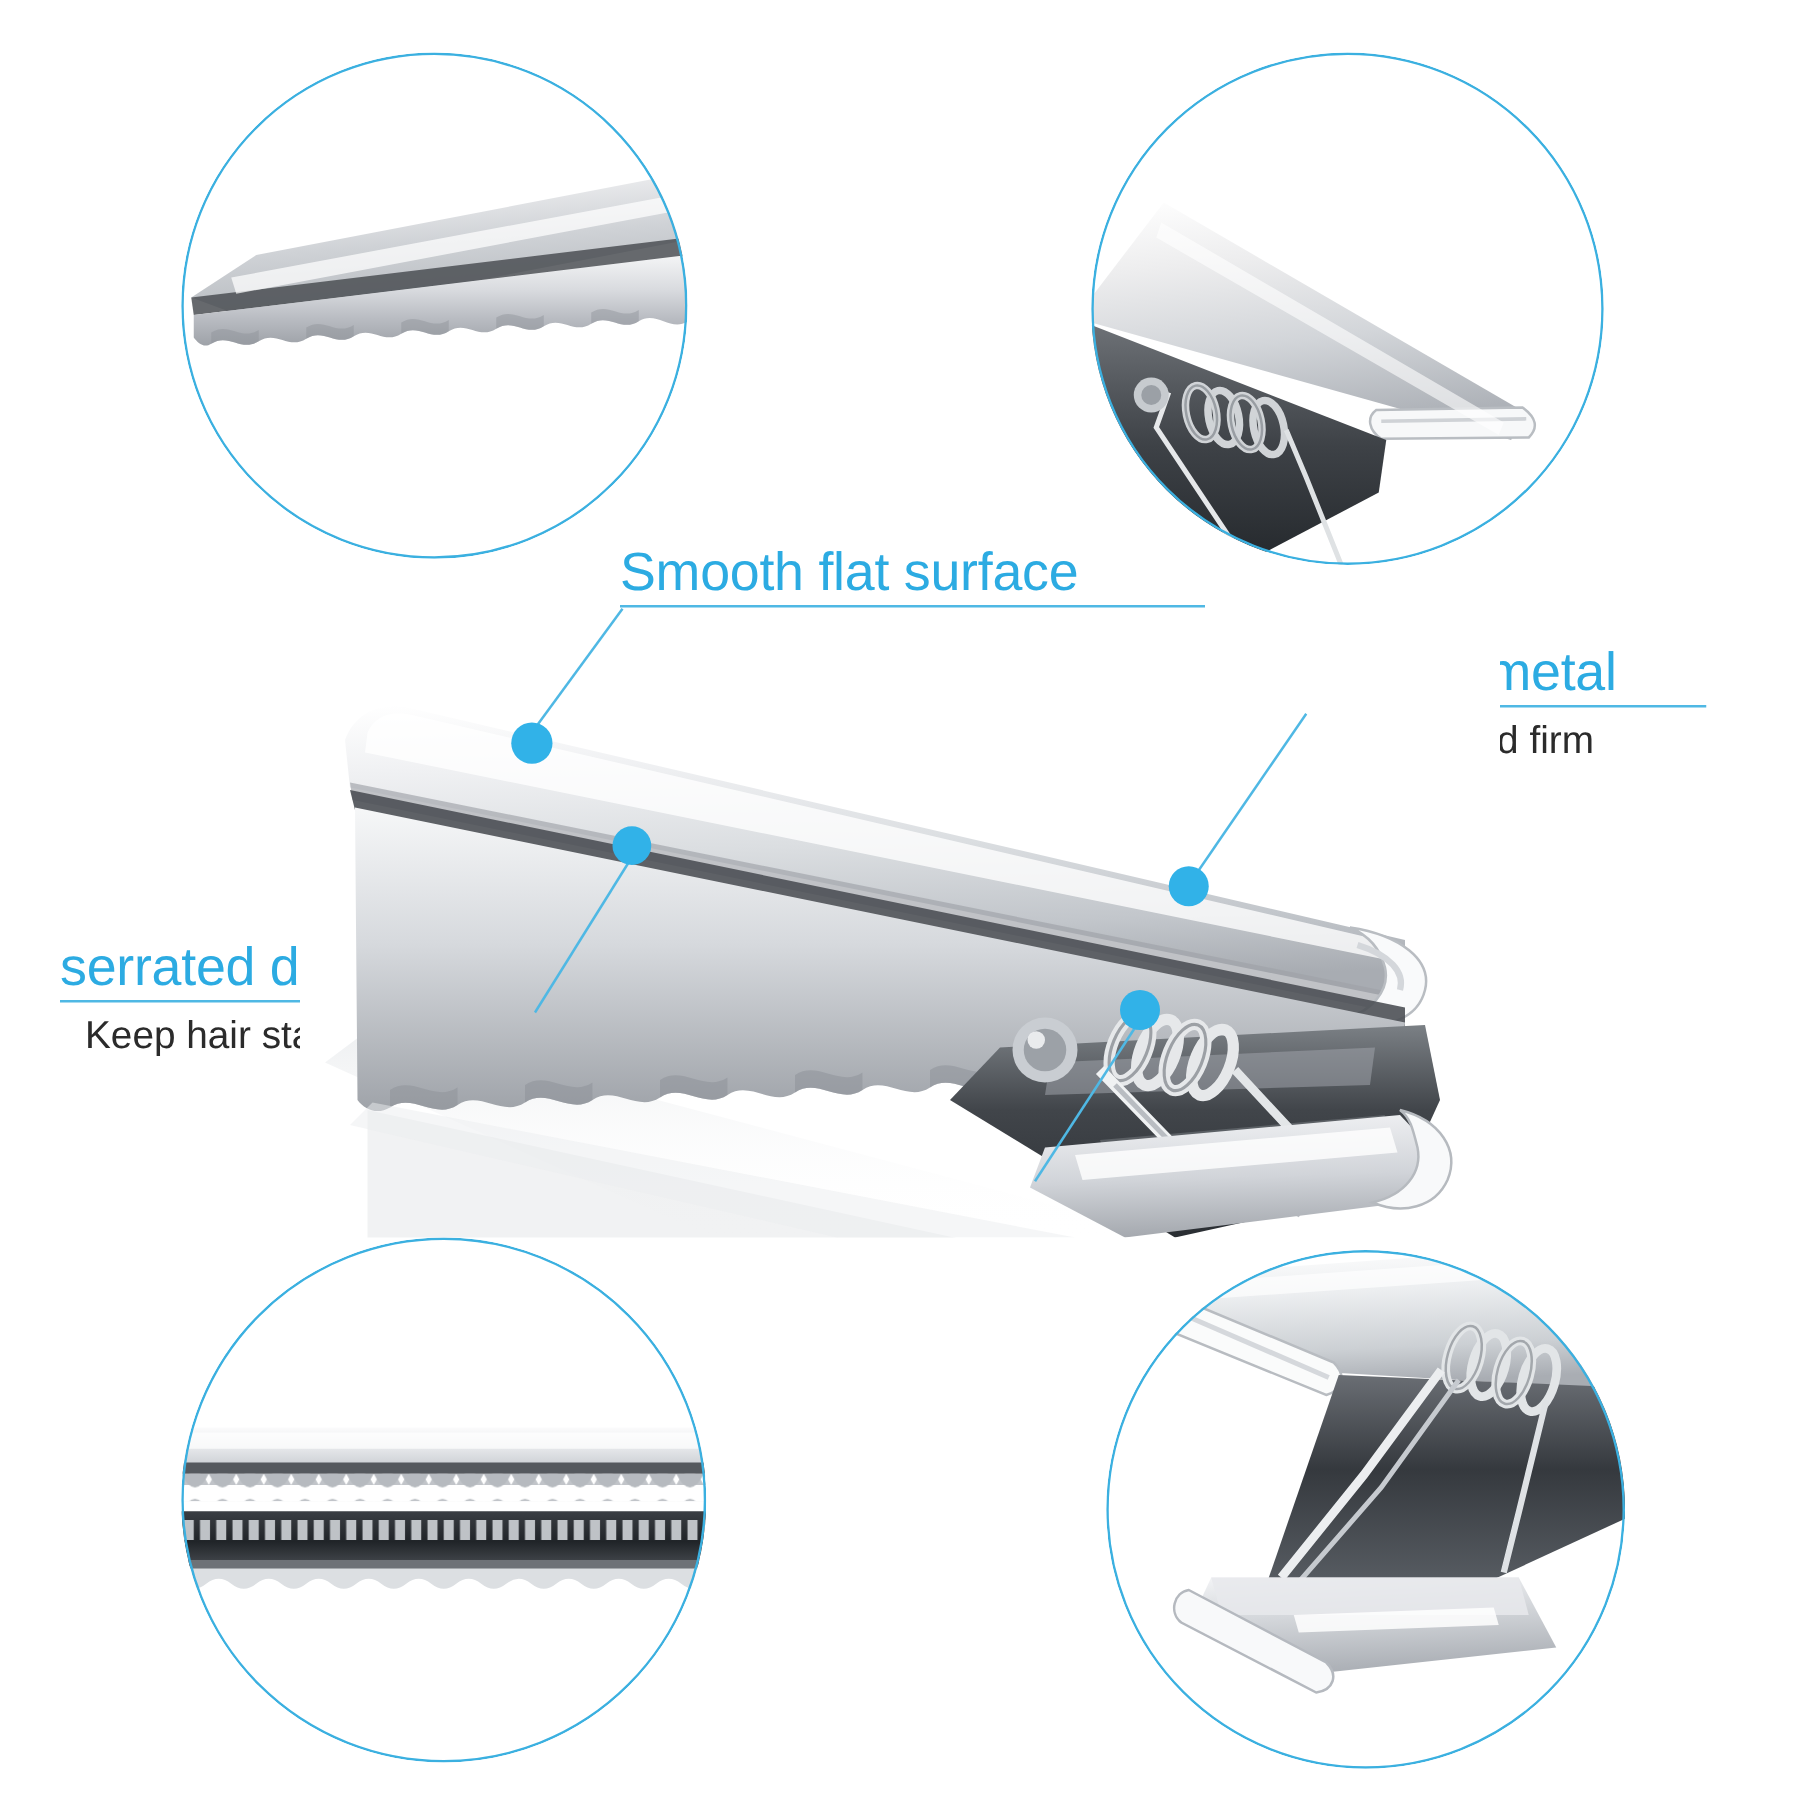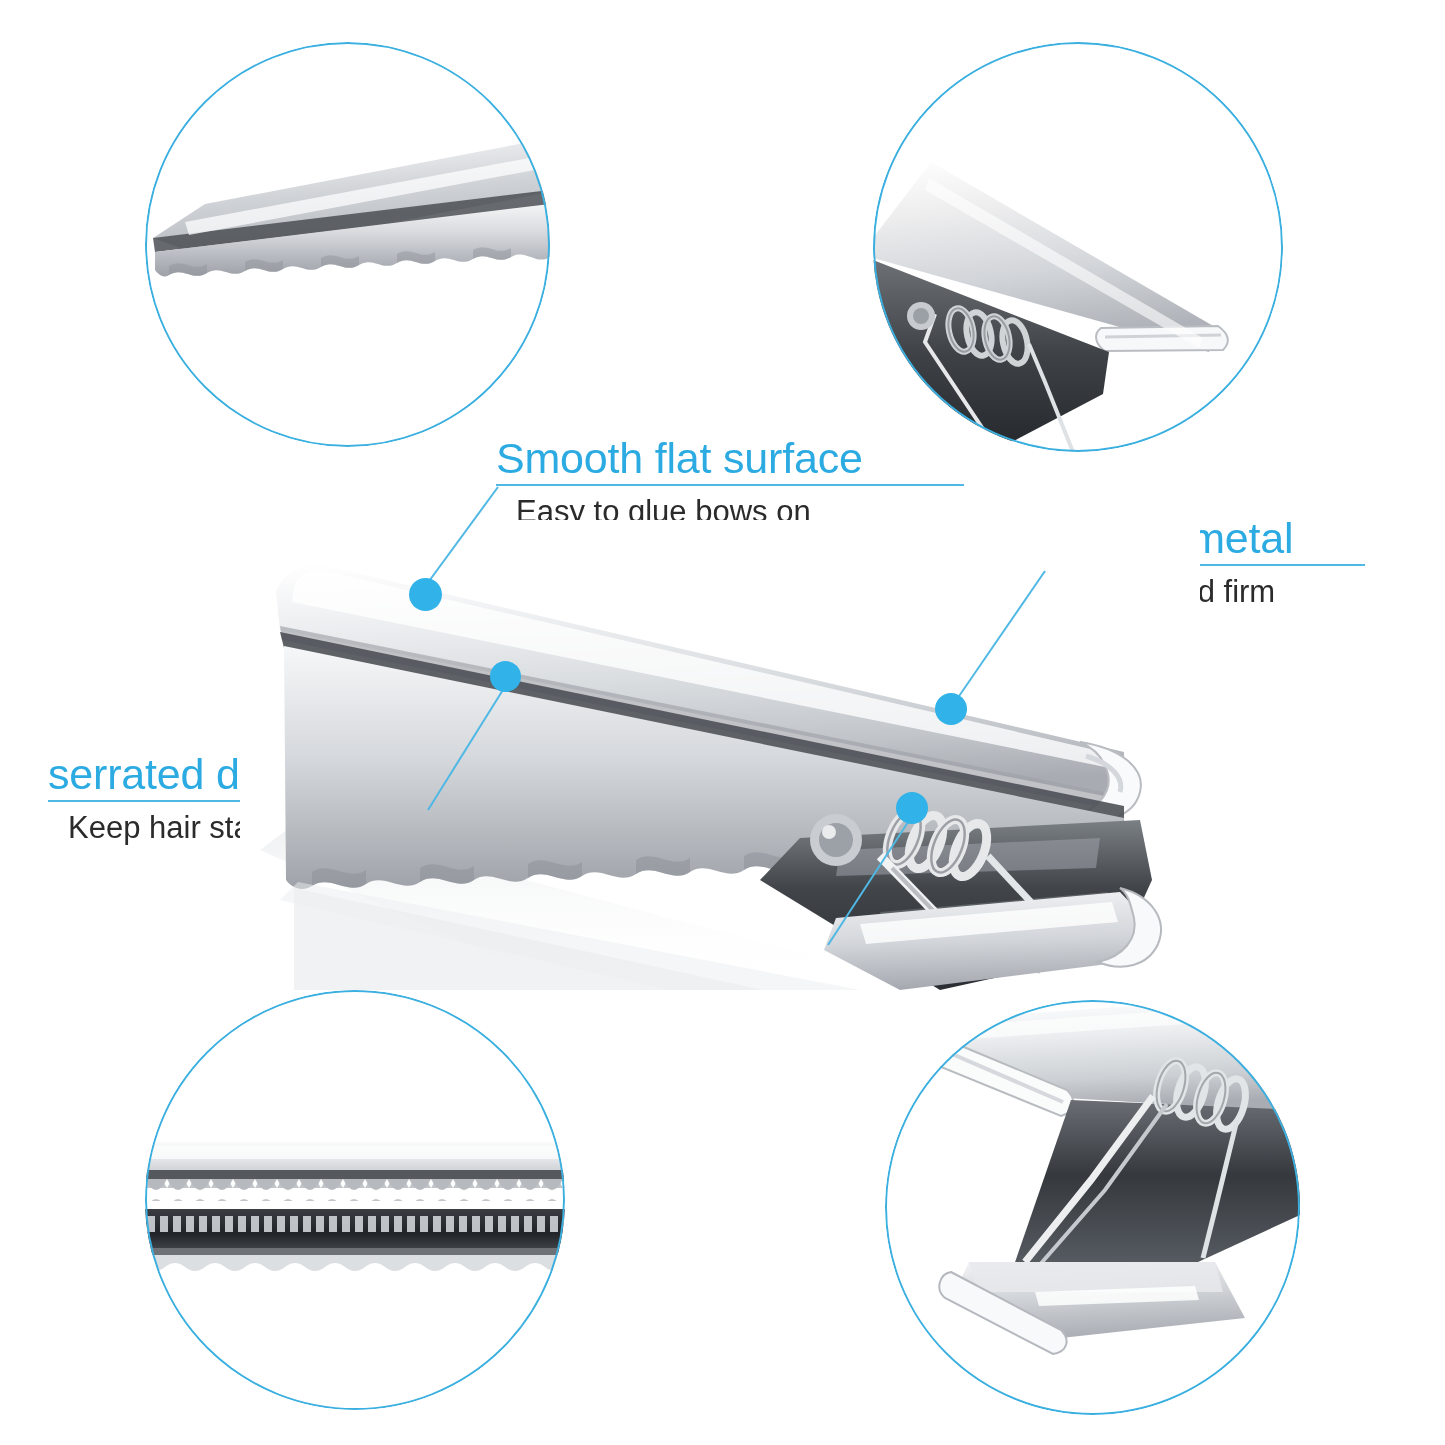--- a/index.html
+++ b/index.html
@@ -412,21 +412,20 @@
                  C 162,524 144,506 126,516 C 108,526 90,508 72,518
                  C 62,524 56,518 54,510 Z" fill="#cfd3d7"></path>
       </g>
       <path d="M 58,362 L 620,470 L 430,470 L 40,380 Z" fill="#eceef0" opacity="0.5"></path>
     </svg>
   </div>
 
   <div class="callout" style="left:496px; top:436px; width:468px;">
     <div class="title">Smooth flat surface</div>
     <div class="rule"></div>
-    <div class="sub">Easy to glue bows on</div>
   </div>
   <svg class="leader" style="left:410px; top:484px; width:100px; height:110px;">
     <line x1="88" y1="3" x2="14" y2="104" stroke="#4FB8E4" stroke-width="2"></line>
   </svg>
   <div class="dot" style="left:409px; top:578px; width:33px; height:33px;"></div>
 
   <div class="callout" style="left:1045px; top:516px; width:320px;">
     <div class="title">Quality metal</div>
     <div class="rule"></div>
     <div class="sub">Sturdy and firm</div>

